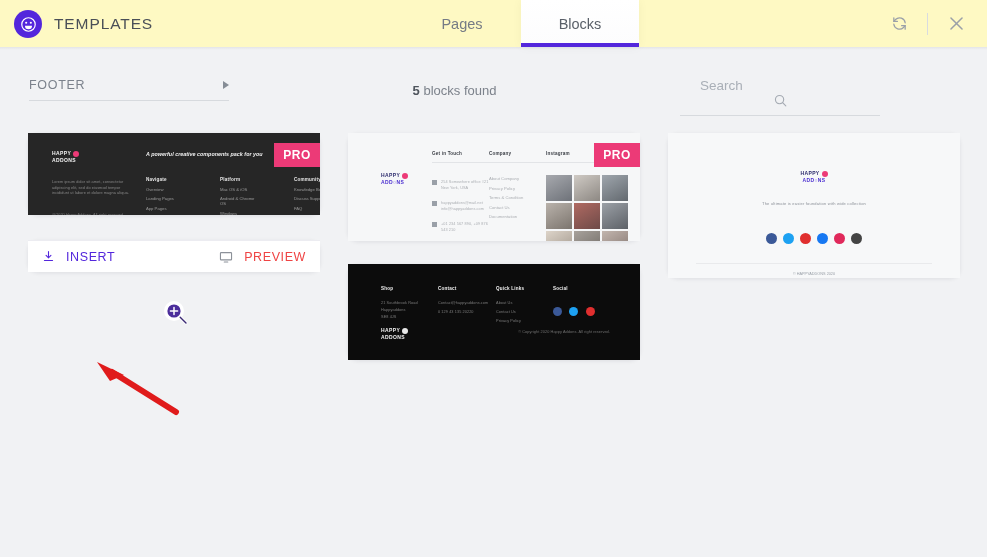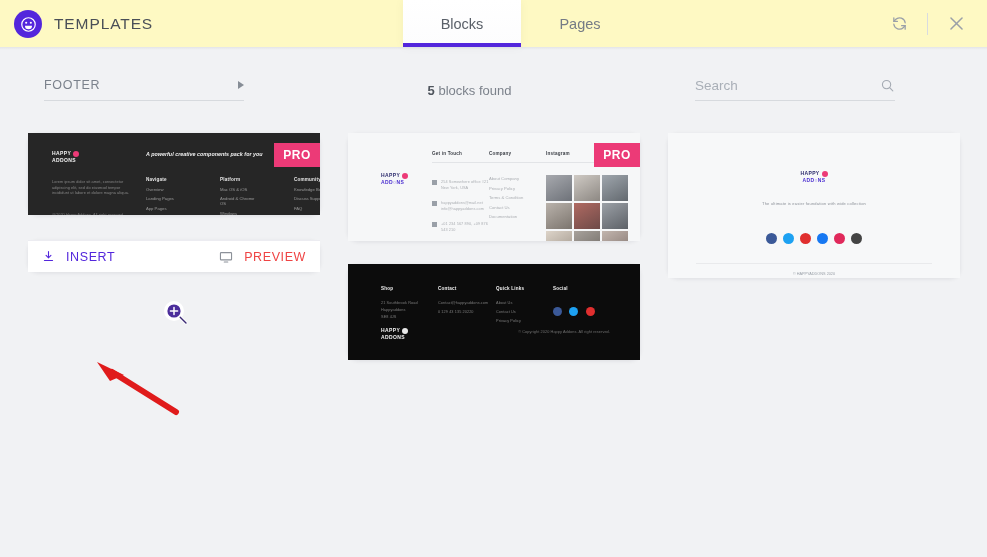--- a/index.html
+++ b/index.html
@@ -45,40 +45,40 @@
     content:"";position:absolute;left:0;bottom:0;width:118px;height:4px;background:#5326dc;
   }
 
   .header-actions{position:absolute;right:14px;top:0;height:47px;display:flex;align-items:center;gap:0;}
   .hicon{
     width:34px;height:34px;display:flex;align-items:center;justify-content:center;cursor:pointer;
   }
   .hdivider{width:1px;height:22px;background:#d8dbe0;margin:0 11px;}
 
   
-  .toolbar{position:absolute;left:16px;top:50px;width:907px;height:62px;}
+  .toolbar{position:absolute;left:1px;top:50px;width:907px;height:62px;}
   .cat-select{
     position:absolute;left:28px;top:28px;width:200px;
     border-bottom:1px solid #d7dade;padding-bottom:8px;
     display:flex;align-items:center;justify-content:space-between;cursor:pointer;
   }
   .cat-label{font-size:12.5px;letter-spacing:.7px;color:#7b828c;}
   .cat-caret{
     width:0;height:0;border-left:6px solid #868d96;
     border-top:4.5px solid transparent;border-bottom:4.5px solid transparent;
   }
   .blocks-found{
     position:absolute;left:0;right:0;top:33px;text-align:center;
     font-size:13px;color:#7c828b;
   }
   .blocks-found b{color:#4f555d;font-weight:700;}
   .search{
     position:absolute;right:28px;top:28px;width:200px;
     border-bottom:1px solid #d7dade;padding-bottom:7px;
-    display:flex;align-items:center;justify-content:space-between;
+    display:flex;align-items:center;justify-content:space-between;flex-direction:column;
   }
   .search input{
     border:0;outline:0;background:transparent;font-size:13.5px;color:#5a6069;
     font-family:"Liberation Sans", sans-serif;width:160px;padding:0;
   }
   .search input::placeholder{color:#a9afb7;}
 
   
   .grid{position:absolute;left:0;top:112px;width:987px;height:445px;}
   .card{
@@ -155,25 +155,25 @@
           <circle cx="12" cy="12" r="9.5" fill="none" stroke="#ffffff" stroke-width="1.7"></circle>
           <circle cx="8.7" cy="9.6" r="1.5" fill="#ffffff"></circle>
           <circle cx="15.3" cy="9.6" r="1.5" fill="#ffffff"></circle>
           <path d="M7 13.6 H17 A5 5 0 0 1 7 13.6 Z" fill="#ffffff"></path>
         </svg>
       </div>
       <div class="brand-title">TEMPLATES</div>
     </div>
 
     <div class="tabs">
+      <div class="tab">
+        <span>Pages</span>
+      </div>
       <div class="tab active">
         <span>Blocks</span>
-      </div>
-      <div class="tab">
-        <span>Pages</span>
       </div>
     </div>
 
     <div class="header-actions">
       <div class="hicon">
         <svg width="17" height="17" viewBox="0 0 24 24" fill="none" stroke="#9aa0a8" stroke-width="1.8" stroke-linecap="round">
           <path d="M20 11a8 8 0 0 0-13.6-4.6L4 9"></path>
           <path d="M4 4v5h5"></path>
           <path d="M4 13a8 8 0 0 0 13.6 4.6L20 15"></path>
           <path d="M20 20v-5h-5"></path>

